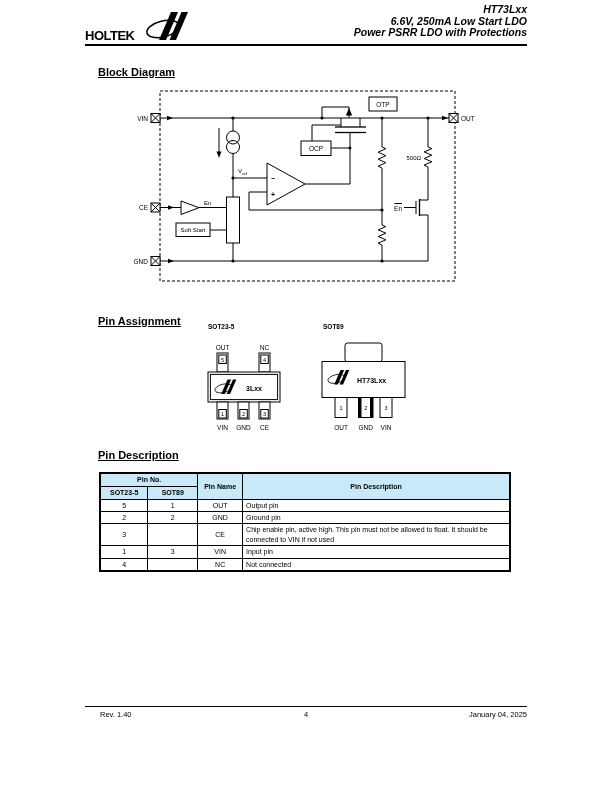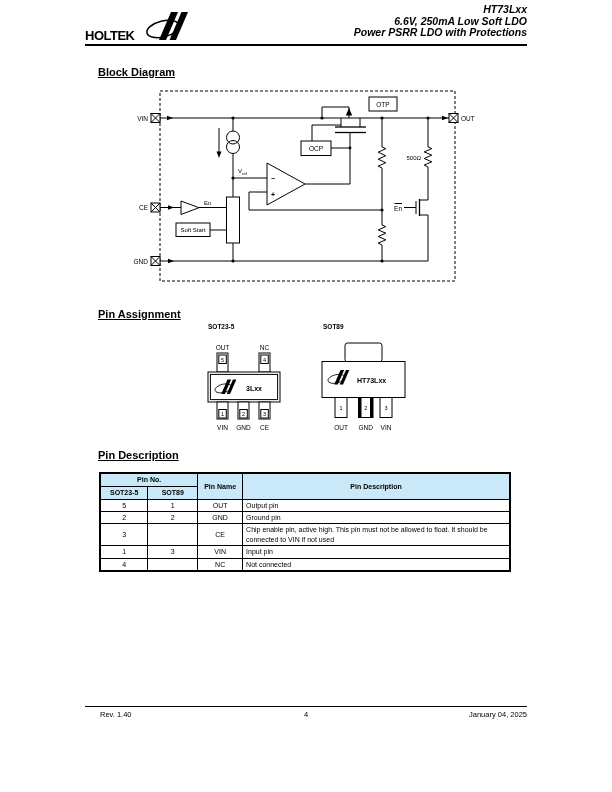--- a/index.html
+++ b/index.html
@@ -8,21 +8,21 @@
   .page { position:relative; width:612px; height:792px; background:#fff; overflow:hidden; }
 
   
   .hdr-logo { position:absolute; left:85px; top:8px; }
   .hdr-title { position:absolute; right:85px; top:4px; text-align:right;
                font-size:10.5px; font-weight:bold; font-style:italic; line-height:11.5px; }
   .hdr-rule { position:absolute; left:85px; right:85px; top:44px; height:2px; background:#000; }
 
   .sec-heading { position:absolute; left:98px; font-size:11px; font-weight:bold;text-decoration:underline; }
   #h-block { top:66px; }
-  #h-pin-assign { top:308px; }
+  #h-pin-assign { top:315px; }
   #h-pin-desc { top:449px; }
 
   svg { overflow:visible; }
   svg text { font-family:"Liberation Sans", sans-serif; fill:#000; }
   .ln  { stroke:#000; stroke-width:1; fill:none; }
   .lnb { stroke:#000; stroke-width:1.3; fill:none; }
   .dash { stroke:#000; stroke-width:1; fill:none; stroke-dasharray:3 2; }
   .wbox { stroke:#000; stroke-width:1; fill:#fff; }
   .dot { fill:#000; stroke:none; }
   .fillk { fill:#000; stroke:none; }
@@ -63,21 +63,21 @@
         <polygon points="12,28 24,0 31,0 19,28" fill="#000"></polygon>
         <polygon points="22.5,28 34.5,0 41,0 29,28" fill="#000"></polygon>
       </g>
     </defs>
     <text x="0" y="32" font-size="13" font-weight="bold" letter-spacing="-0.5">HOLTEK</text>
     <use href="#holtek-mark" transform="translate(62,4)"></use>
   </svg>
 
   <div class="hdr-title">
     <div>HT73Lxx</div>
-    <div>6.6V, 250mA Low Soft LDO</div>
+    <div>6.6V, 250mA Low Start LDO</div>
     <div>Power PSRR LDO with Protections</div>
   </div>
   <div class="hdr-rule"></div>
 
   <div class="sec-heading" id="h-block">Block Diagram</div>
   <div class="sec-heading" id="h-pin-assign">Pin Assignment</div>
   <div class="sec-heading" id="h-pin-desc">Pin Description</div>
 
   <svg id="diagram-svg" width="360" height="204" viewBox="128 86 360 204">
 

